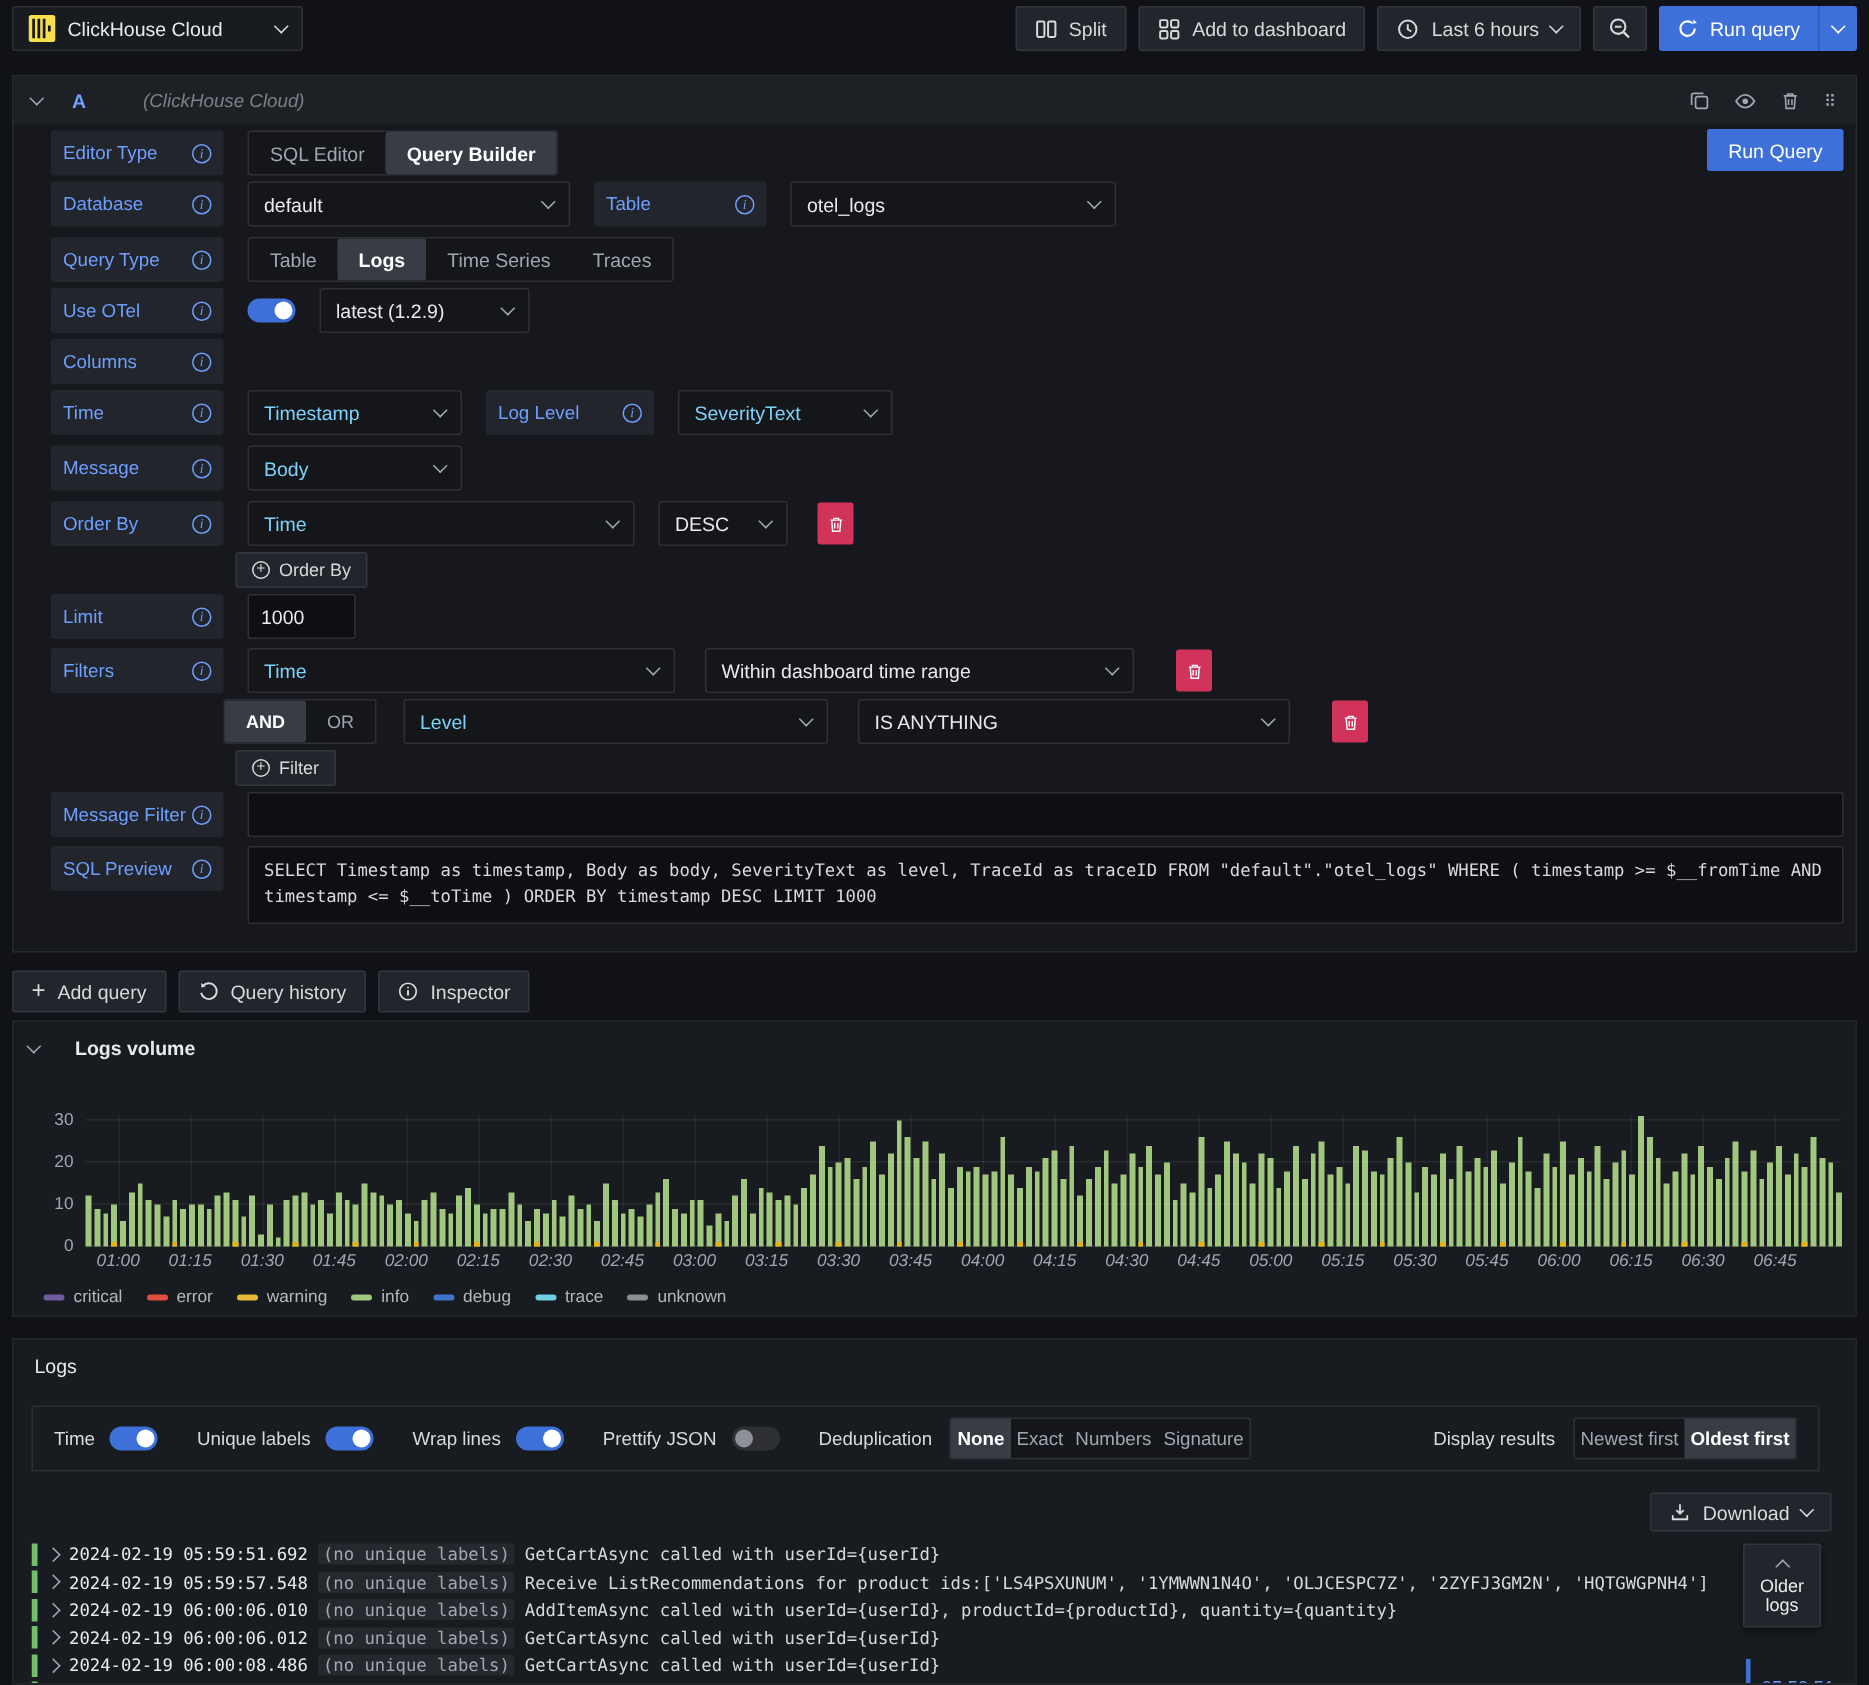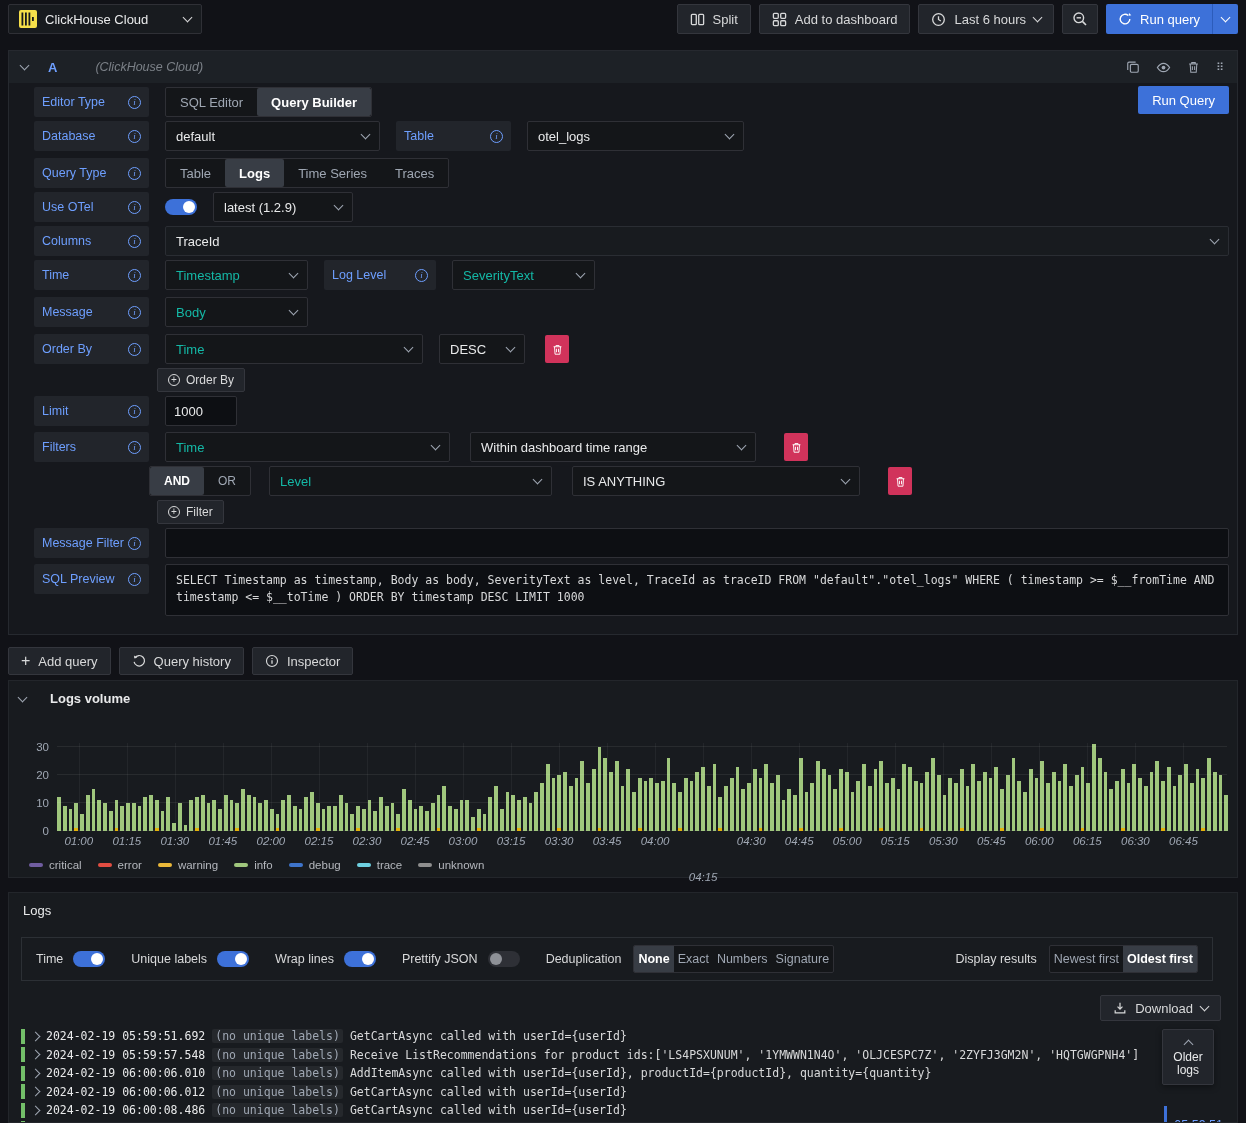--- a/index.html
+++ b/index.html
@@ -12,21 +12,21 @@
     background:#22252B; border:1px solid #34363D; border-radius:2px; color:#D8D9DA;
     font-weight:500; font-size:13px; cursor:pointer; white-space:nowrap; }
   .btn svg { flex:none; }
   .chev { width:7px; height:7px; border-right:1.5px solid currentColor; border-bottom:1.5px solid currentColor;
     transform:rotate(45deg); display:inline-block; margin-top:-3px; }
   .chev.up { transform:rotate(-135deg); margin-top:3px; }
   .chev.right { transform:rotate(-45deg); margin:0; }
   .select { display:inline-flex; align-items:center; justify-content:space-between; height:30px;
     background:#141619; border:1px solid #2F3036; border-radius:2px; padding:0 10px; gap:8px; }
   .select .val { color:#E9EAEB; }
-  .select .val.dim { color:#14b8a6; }
+  .select .val.dim { color:#7dd3fc; }
   .select .chev { color:#9FA7B3; }
   .chip { display:inline-flex; align-items:center; justify-content:space-between; width:115px; flex:none;
     height:30px; background:#22252B; border-radius:2px; padding:0 8px; color:#6E9FFF; font-weight:500; font-size:12.5px; }
   .info-i { width:13px; height:13px; border:1px solid #6E9FFF; border-radius:50%; color:#6E9FFF;
     font-size:9px; display:inline-flex; align-items:center; justify-content:center; font-style:italic; font-family:"Liberation Serif",serif; }
   .seg { display:inline-flex; height:30px; background:#141619; border:1px solid #2F3036; border-radius:2px; overflow:hidden; }
   .seg .opt { display:flex; align-items:center; padding:0 14px; color:#9FA7B3; font-size:13px; cursor:pointer; }
   .seg .opt.on { background:#383D45; color:#FFFFFF; font-weight:700; border-radius:2px; }
   .toggle { width:32px; height:16px; border-radius:9px; background:#3D71D9; position:relative; flex:none; cursor:pointer; }
   .toggle::after { content:""; position:absolute; width:12px; height:12px; border-radius:50%; background:#fff; top:2px; right:2px; }
@@ -266,24 +266,20 @@
             <span class="chev"></span>
           </span>
       </div>
 
       <div class="qrow">
         <span class="chip">
             <span>Columns</span>
             <span class="info-i">i</span>
           </span>
         <span class="gap"></span>
-        <span class="select" style="flex:1; margin-right:8px; background:#181B1F; border-color:#2A2D33;">
-            <span class="val">TraceId</span>
-            <span class="chev"></span>
-          </span>
       </div>
 
       <div class="qrow">
         <span class="chip">
             <span>Time</span>
             <span class="info-i">i</span>
           </span>
         <span class="gap"></span>
         <span class="select" style="width:143px;">
             <span class="val dim">Timestamp</span>
@@ -763,21 +759,21 @@
         <div class="xtick" style="left: 14.176%;">01:45</div>
         <div class="xtick" style="left: 18.2809%;">02:00</div>
         <div class="xtick" style="left: 22.3858%;">02:15</div>
         <div class="xtick" style="left: 26.4907%;">02:30</div>
         <div class="xtick" style="left: 30.5956%;">02:45</div>
         <div class="xtick" style="left: 34.7005%;">03:00</div>
         <div class="xtick" style="left: 38.8054%;">03:15</div>
         <div class="xtick" style="left: 42.9103%;">03:30</div>
         <div class="xtick" style="left: 47.0152%;">03:45</div>
         <div class="xtick" style="left: 51.1201%; text-align: center;">04:00</div>
-        <div class="xtick" style="left: 55.225%; margin-top: 36px;">04:15</div>
+        <div class="xtick" style="left: 55.225%;">04:15</div>
         <div class="xtick" style="left: 59.3299%;">04:30</div>
         <div class="xtick" style="left: 63.4349%;">04:45</div>
         <div class="xtick" style="left: 67.5398%;">05:00</div>
         <div class="xtick" style="left: 71.6447%;">05:15</div>
         <div class="xtick" style="left: 75.7496%;">05:30</div>
         <div class="xtick" style="left: 79.8545%;">05:45</div>
         <div class="xtick" style="left: 83.9594%;">06:00</div>
         <div class="xtick" style="left: 88.0643%;">06:15</div>
         <div class="xtick" style="left: 92.1692%;">06:30</div>
         <div class="xtick" style="left: 96.2741%;">06:45</div>

